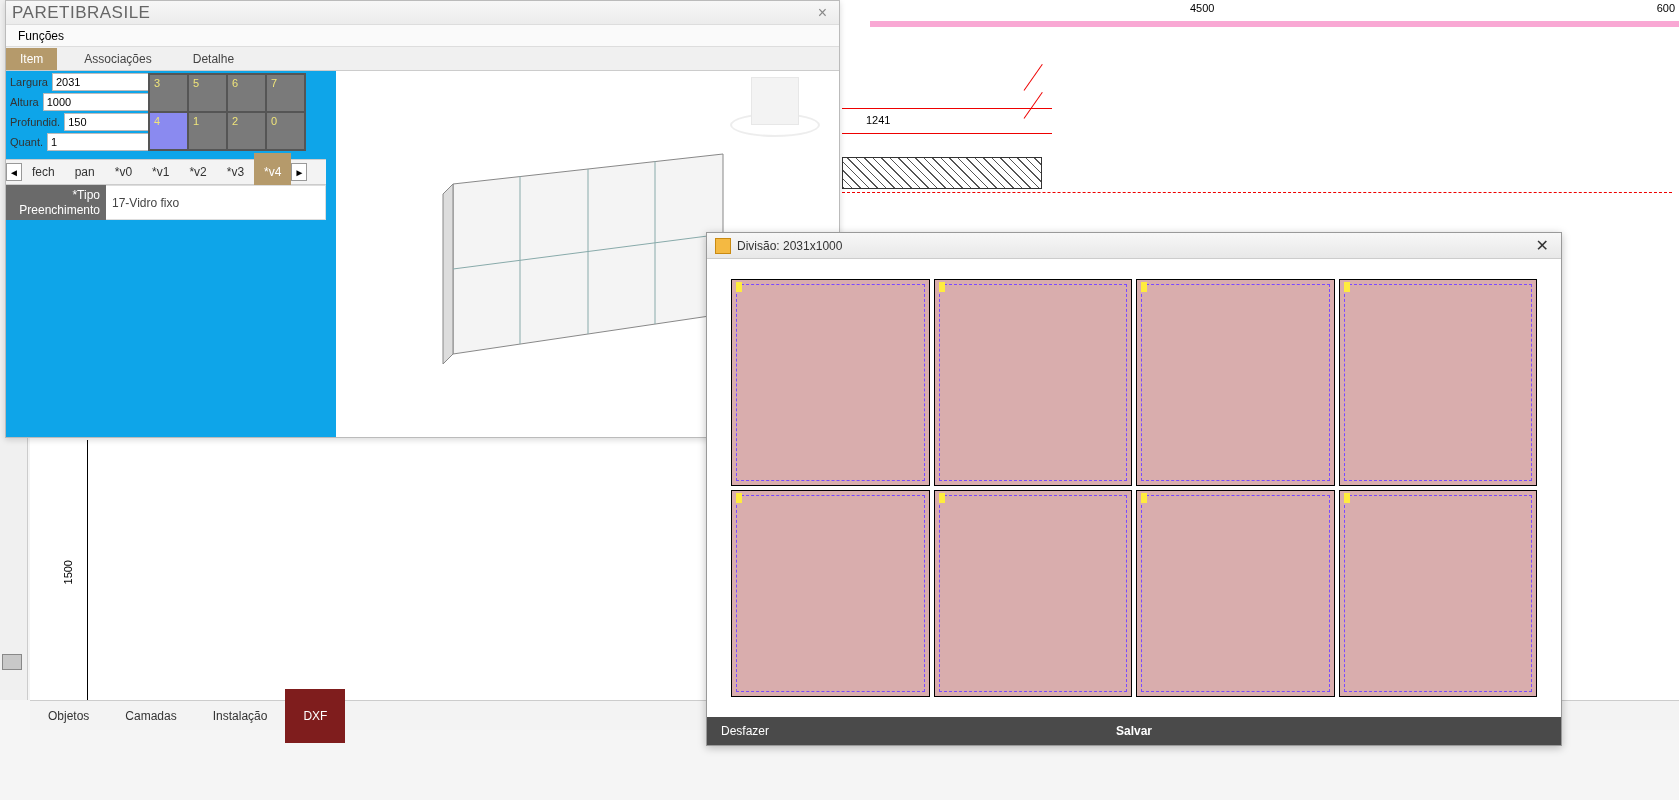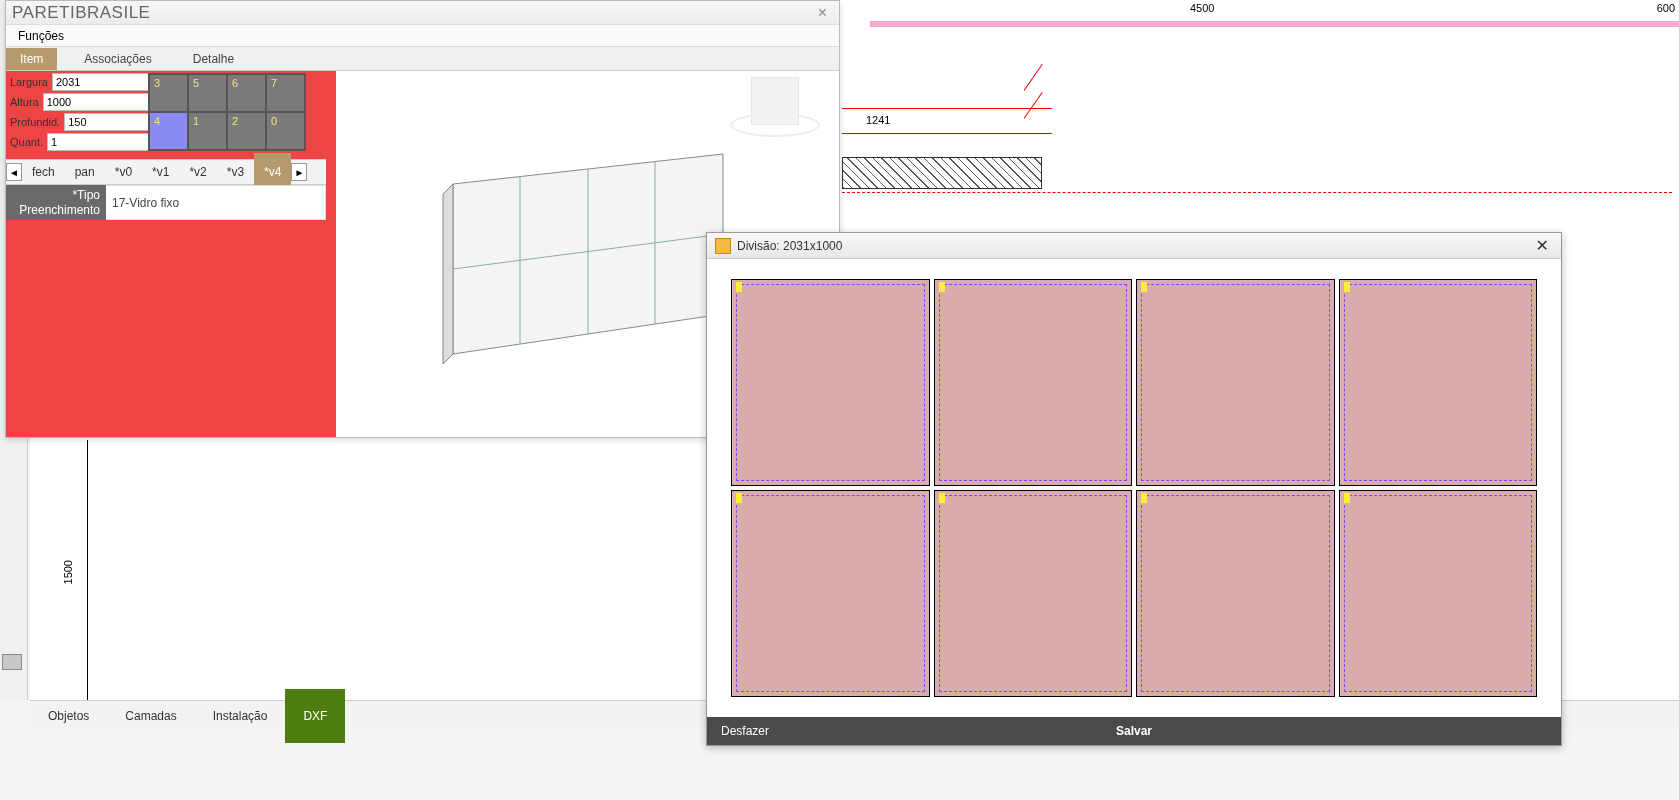--- a/index.html
+++ b/index.html
@@ -14,33 +14,33 @@
 
 .red-line { position: absolute; border-top: 1px solid #e00; }
 .red-dashed { position: absolute; border-top: 1px dashed #e00; }
 .dim-label { position: absolute; font-size: 11px; color: #c00; }
 
 .hatch-rect { position: absolute; background: repeating-linear-gradient(45deg,#555 0 1px,transparent 1px 6px); border: 1px solid #333; }
 
 
 .bottom-tabs { position: absolute; left: 30px; bottom: 70px; right: 0; height: 30px; background: #f3f3f3; border-top: 1px solid #ccc; display: flex; align-items: center; }
 .bottom-tabs .tab { padding: 20px 18px; color: #333; cursor: pointer; }
-.bottom-tabs .tab.active { background: #4d7c0f; color: #fff; }
+.bottom-tabs .tab.active { background: #7f1d1d; color: #fff; }
 
 
 .win1 { position: absolute; left: 5px; top: 0; width: 835px; height: 438px; background: #fafafa; border: 1px solid #bbb; box-shadow: 0 2px 6px rgba(0,0,0,.15); }
 .win1 .titlebar { height: 24px; background: linear-gradient(#f7f7f7,#ececec); border-bottom: 1px solid #ddd; display: flex; align-items: center; padding: 0 6px; justify-content: space-between; }
 .win1 .titlebar .title { color: #666; font-size: 17px; letter-spacing: .5px; }
 .win1 .titlebar .close { color: #888; font-size: 16px; cursor: pointer; padding: 0 6px; }
 .win1 .menu { height: 22px; border-bottom: 1px solid #ddd; display: flex; align-items: center; padding: 0 12px; color: #000000; }
 .win1 .tabs { height: 24px; display: flex; align-items: flex-end; background: #f0f0f0; border-bottom: 1px solid #ccc; gap: 13px; }
 .win1 .tabs .tab { padding: 4px 14px; color: #444; cursor: pointer; }
 .win1 .tabs .tab.active { background: #b59a6b; color: #fff; }
 
-.win1 .body { position: relative; height: calc(100% - 70px); background: #ef4444; }
+.win1 .body { position: relative; height: calc(100% - 70px); background: #0ea5e9; }
 
 
 .dimpanel { position: absolute; left: 4px; top: 2px; width: 134px; }
 .dimpanel .row { display: flex; align-items: center; margin-bottom: 2px; }
 .dimpanel .row label { width: 58px; text-align: right; padding-right: 4px; color: #333; font-size: 11px; }
 .dimpanel .row input { flex: 1; height: 18px; border: 1px solid #bbb; padding: 0 3px; font-size: 11px; background: #fff; }
 
 
 .gridsel { position: absolute; left: 142px; top: 2px; width: 158px; height: 78px; background: #777; border: 1px solid #555; display: grid; grid-template-columns: repeat(4,1fr); grid-template-rows: repeat(2,1fr); }
 .gridsel .cell { border: 1px solid #555; background: #7a7a7a; padding: 2px 4px; font-size: 11px; color: #efe47a; cursor: pointer; }

